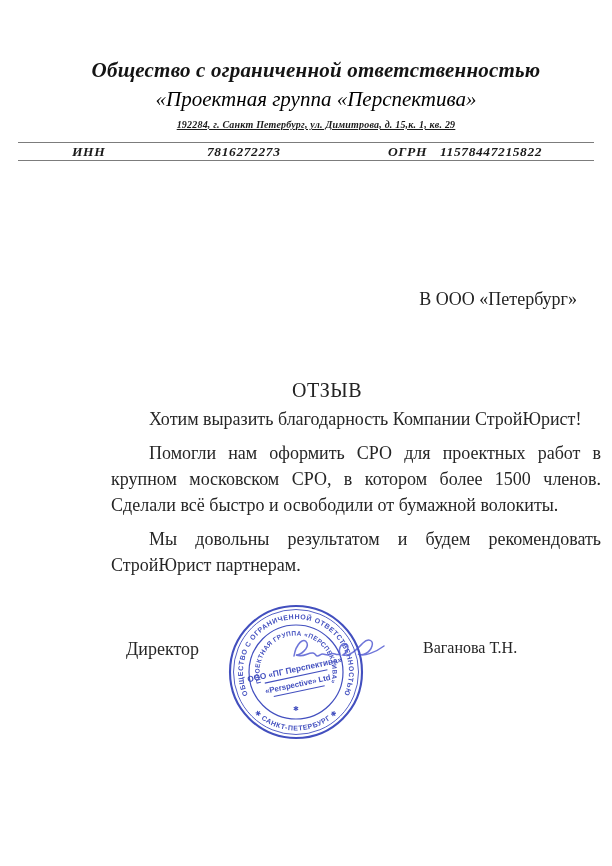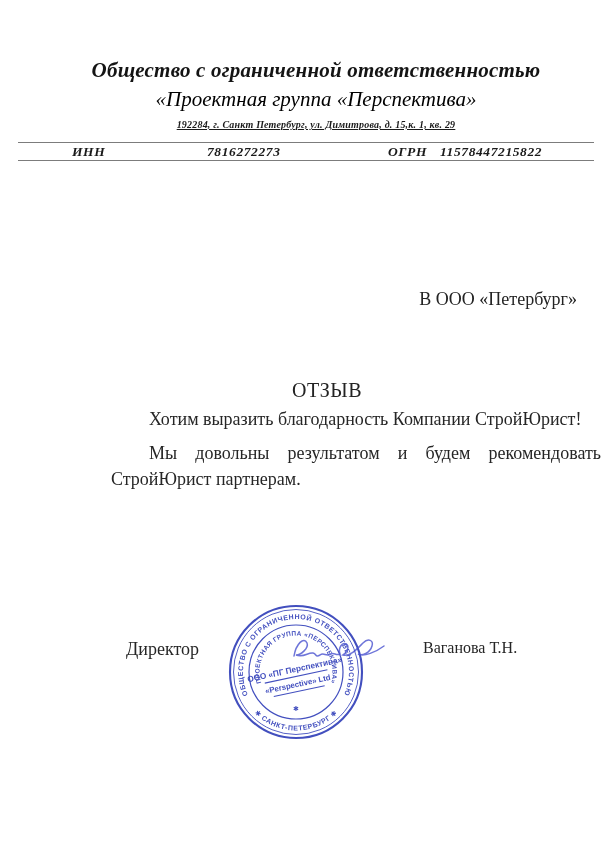--- a/index.html
+++ b/index.html
@@ -89,20 +89,21 @@
     <span class="cell ogrn-label">ОГРН</span>
     <span class="cell ogrn-value">11578447215822</span>
   </div>
   <div class="rule rule-bottom"></div>
 
   <div class="recipient">В ООО «Петербург»</div>
 
   <div class="letter-title">ОТЗЫВ</div>
   <div class="body-text">
     <p>Хотим выразить благодарность Компании СтройЮрист!</p>
+    <p>Помогли нам оформить СРО для проектных работ в крупном московском СРО, в котором более 1500 членов. Сделали всё быстро и освободили от бумажной волокиты.</p>
     <p>Мы довольны результатом и будем рекомендовать СтройЮрист партнерам.</p>
   </div>
 
   <div class="director-label">Директор</div>
   <div class="signer-name">Ваганова Т.Н.</div>
 
   <div class="stamp-wrap">
     <svg width="140" height="140" viewBox="0 0 140 140">
       <defs>
         <path id="outerTop" d="M 29.4 104.1 A 53 53 0 1 1 110.6 104.1"></path>

